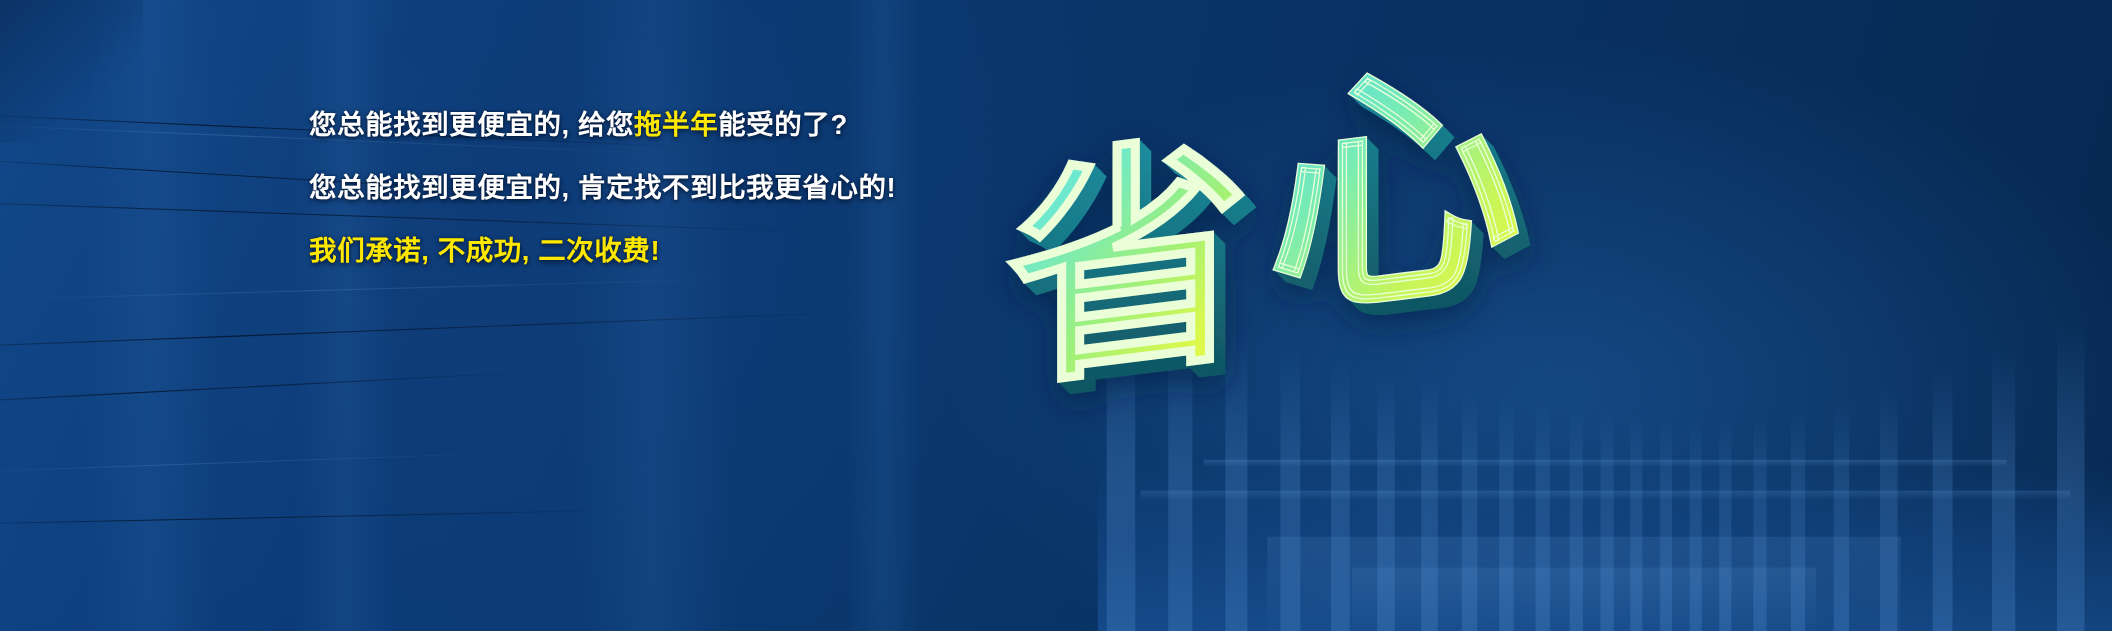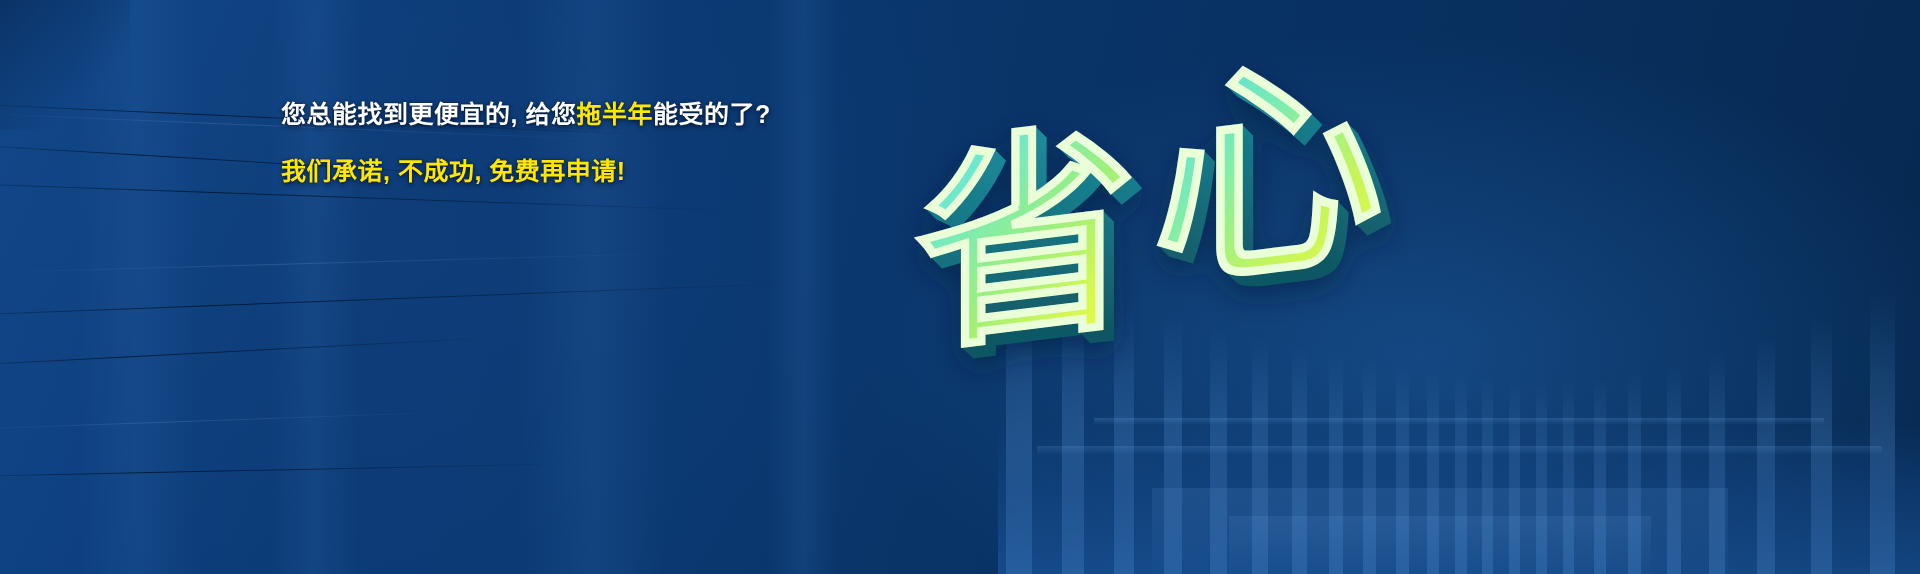--- a/index.html
+++ b/index.html
@@ -114,23 +114,26 @@
   <div class="corner c-tl"></div>
 
   <div id="copy">
 
     <div class="line">
       <span>您总能找到更便宜的, 给您</span><span class="hl">拖半年</span><span>能受的了?</span>
     </div>
 
 
 
+    <div class="line">
+      <span>您总能找到更便宜的, 肯定找不到比我更省心的!</span>
+    </div>
 
     <div class="line accent">
-      <span>我们承诺, 不成功, 免费再申请!</span>
+      <span>我们承诺, 不成功, 二次收费!</span>
     </div>
 
   </div>
 
   <div id="art">
     <svg viewBox="0 0 560 400" preserveAspectRatio="xMidYMid meet">
       <defs>
         <linearGradient id="gFace" x1="0" y1="0" x2="0.85" y2="1">
           <stop offset="0%" stop-color="#63e6f0"></stop>
           <stop offset="28%" stop-color="#6fe9c9"></stop>

